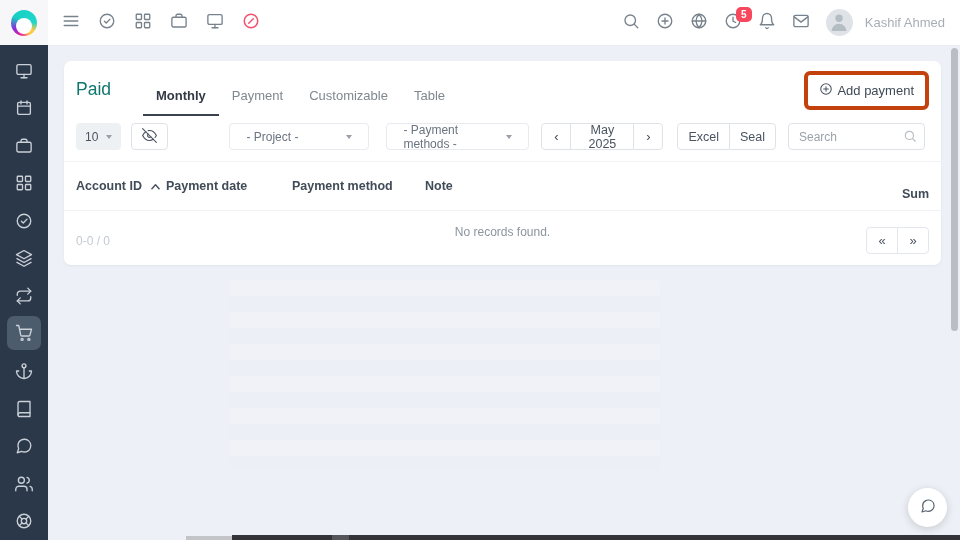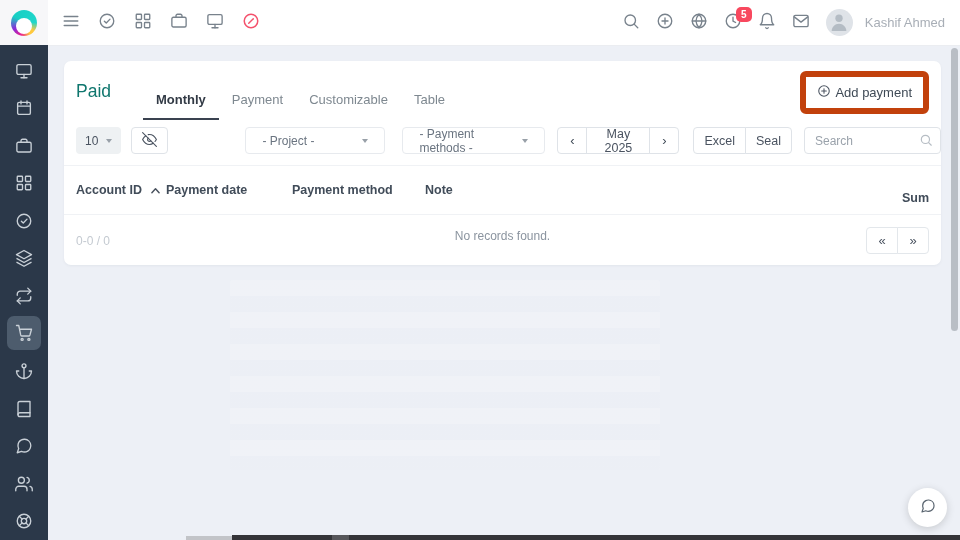--- a/index.html
+++ b/index.html
@@ -31,24 +31,24 @@
   .main { position:absolute; left:48px; top:45px; right:0; bottom:0; background:#edf0f6; }
   .ghost-table { position:absolute; left:182px; top:235px; width:430px; height:190px; background:repeating-linear-gradient(180deg, rgba(255,255,255,0.45) 0 16px, rgba(232,235,243,0.55) 16px 32px); opacity:.35; border-radius:3px; }
 
   .card { position:absolute; left:16px; top:16px; width:877px; height:204px; background:#fff; border-radius:7px; box-shadow:0 1px 3px rgba(25,30,50,.05); }
 
   .card-head { display:flex; align-items:center; padding:10px 12px 0 12px; }
   .page-title { font-size:17.5px; color:#0f766e; font-weight:400; margin-right:32px; padding-bottom:8px; }
   .tabs { display:flex; align-self:flex-end; }
   .tab { padding:8px 13px 11px; font-size:13px; color:#7e8890; cursor:pointer; border-bottom:2px solid transparent; }
   .tab.active { color:#323a45; font-weight:700; border-bottom-color:#3a4250; }
-  .add-btn { margin-left:auto; display:flex; align-items:center; gap:4px; border:6px solid #c2410c; border-radius:6px; padding:7px 11px; font-size:13px; color:#3f4a56; background:#fff; cursor:pointer; margin-bottom:6px; }
+  .add-btn { margin-left:auto; display:flex; align-items:center; gap:4px; border:4px solid #c2410c; border-radius:6px; padding:7px 11px; font-size:13px; color:#3f4a56; background:#fff; cursor:pointer; margin-bottom:6px; }
   .add-btn svg { width:14px; height:14px; color:#4a5360; }
 
-  .filter-row { display:flex; align-items:flex-end; margin:7px 0 0 12px; }
+  .filter-row { display:flex; align-items:flex-end; margin:7px 16px 0 12px; }
   .pagesize { background:#eef1f3; border-radius:4px; height:27px; padding:0 9px; display:flex; align-items:center; gap:8px; font-size:12px; color:#4a5360; cursor:pointer; }
   .caret { width:0; height:0; border-left:3.5px solid transparent; border-right:3.5px solid transparent; border-top:4px solid #98a0a8; }
   .icon-btn { border:1px solid #dfe3e8; border-radius:4px; height:27px; width:37px; display:flex; align-items:center; justify-content:center; color:#4a5360; background:#fff; margin-left:10px; cursor:pointer; }
   .icon-btn svg { width:15px; height:15px; }
   .f-spacer { flex:1; }
   .select { border:1px solid #e7eaee; border-radius:4px; height:27px; padding:0 16px; display:flex; align-items:center; justify-content:space-between; font-size:12px; color:#6a7480; background:#fff; cursor:pointer; }
   .sel-project { width:140px; margin-right:17px; }
   .sel-methods { width:143px; margin-right:12px; }
   .btn-group { display:flex; }
   .btn-group .gbtn { border:1px solid #dfe3e8; background:#fff; height:27px; display:flex; align-items:center; justify-content:center; font-size:12.5px; color:#4a5360; margin-left:-1px; cursor:pointer; padding:0 10px; }

